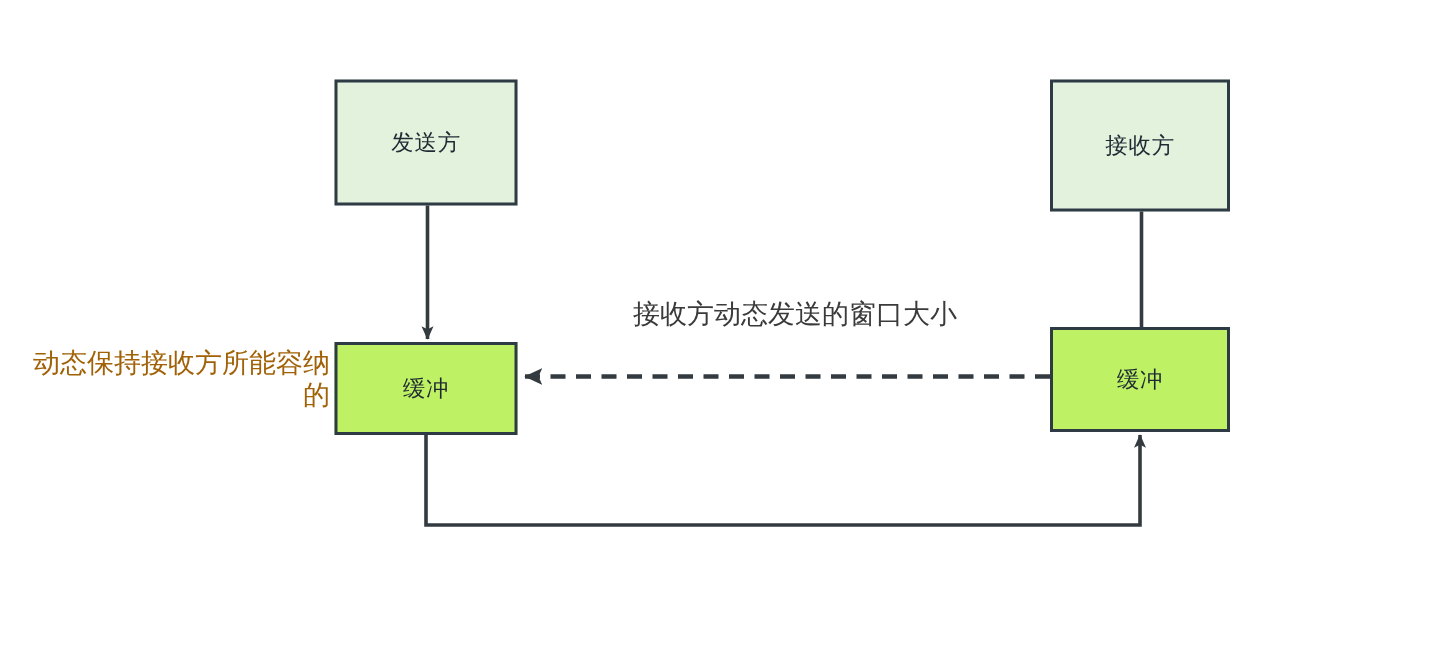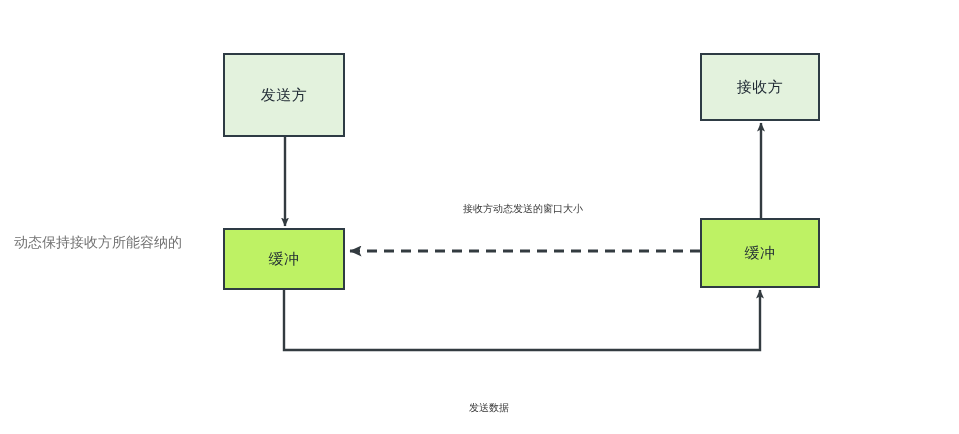--- a/index.html
+++ b/index.html
@@ -35,50 +35,50 @@
     color: #1f2933;
     letter-spacing: 0.5px;
   }
   .node-green {
     background: #e3f2dd;
   }
   .node-cyan {
     background: #bef264;
   }
   #node-sender  { left: 223px; top: 53px;  width: 122px; height: 84px; }
-  #node-receiver{ left: 700px; top: 53px;  width: 120px; height: 68px; }
+  #node-receiver{ left: 700px; top: 53px;  width: 120px; height: 88px; }
   #node-buffer-left  { left: 223px; top: 228px; width: 122px; height: 62px; }
   #node-buffer-right { left: 700px; top: 218px; width: 120px; height: 70px; }
 
   .edge-label {
     position: absolute;
-    font-size: 10px;
+    font-size: 18px;
     color: #3a3a3a;
-    text-align: center;
+    text-align: right;
     line-height: 20px;
     white-space: pre-line;
   }
   #label-window-size {
     left: 408px;
     top: 199px;
     width: 230px;
   }
   #label-send-data {
     left: 424px;
     top: 398px;
     width: 130px;
   }
   #label-dynamic-length {
     position: absolute;
     left: 14px;
     top: 232px;
     width: 206px;
-    font-size: 14px;
-    color: #737373;
-    text-align: left;
+    font-size: 18px;
+    color: #a16207;
+    text-align: right;
     line-height: 21px;
   }
 </style>
 </head>
 <body>
 
 <div id="canvas">
 
   <svg id="diagram-svg" viewBox="0 0 959 434" xmlns="http://www.w3.org/2000/svg">
     <defs>
@@ -110,19 +110,18 @@
   <div class="node-box node-cyan" id="node-buffer-left">
     <span>缓冲</span>
   </div>
 
   <div class="node-box node-cyan" id="node-buffer-right">
     <span>缓冲</span>
   </div>
 
   <div class="edge-label" id="label-window-size">接收方动态发送的窗口大小</div>
 
-  <div class="edge-label" id="label-send-data">发送数据</div>
 
   <div id="label-dynamic-length">
     <div>动态保持接收方所能容纳的</div>
   </div>
 
 </div>
 
 </body></html>

